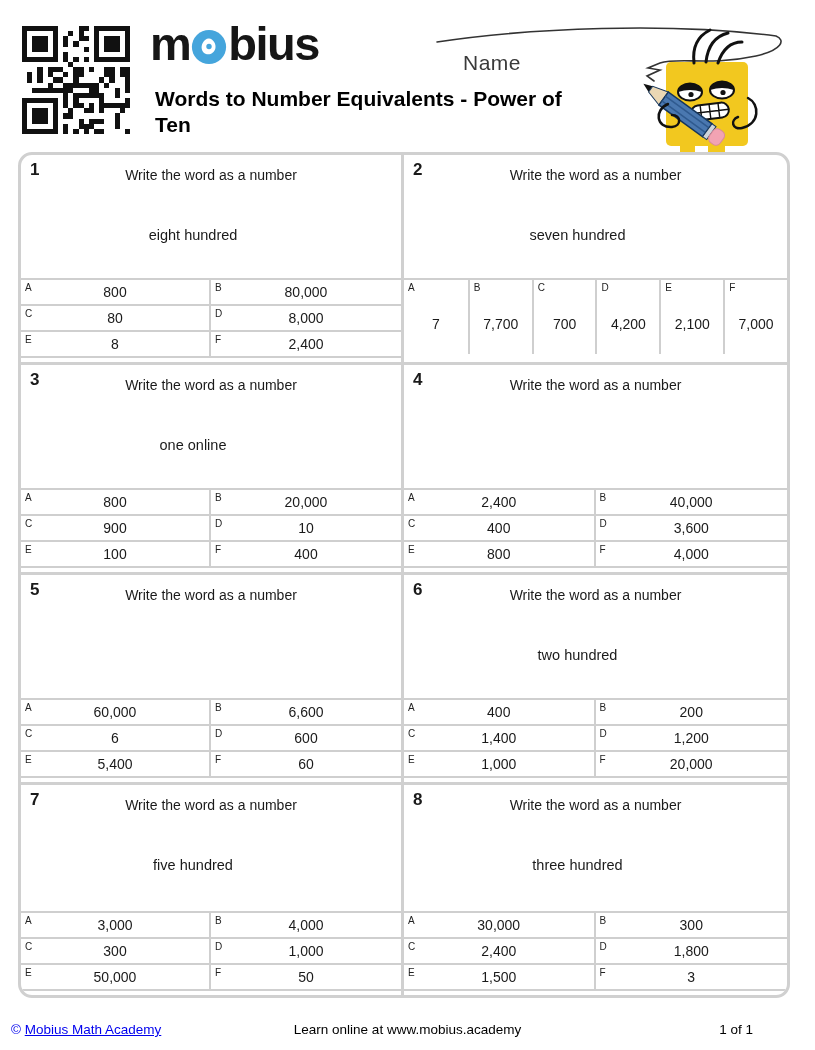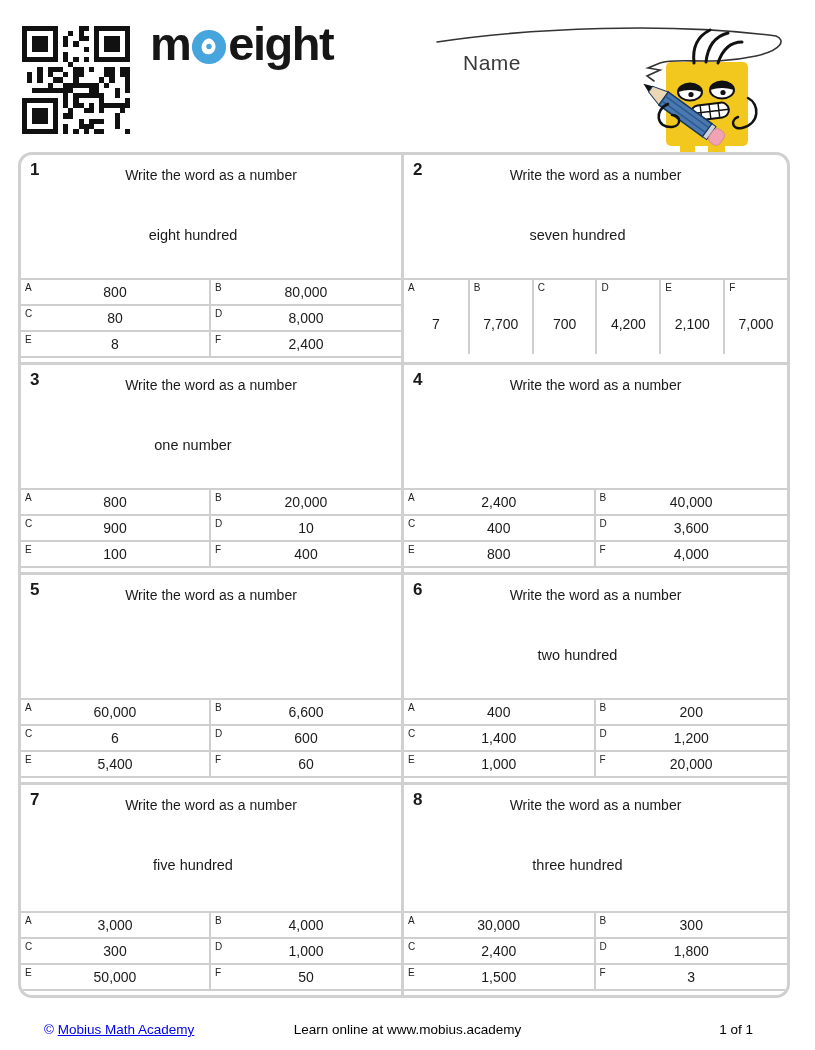--- a/index.html
+++ b/index.html
@@ -58,21 +58,21 @@
 
   .answers.cols6 { display:grid; grid-template-columns:repeat(6,1fr); bottom:8px; }
   .cols6 .choice { height:76px; border-top:2px solid var(--table-border-gray,#cfcfcf); border-left:2px solid var(--table-border-gray,#cfcfcf); position:relative; }
   .cols6 .choice:first-child { border-left:none; }
   .cols6 .value { display:block; text-align:center; margin-top:36px; font-size:14px; }
 
   .choice .letter { position:absolute; top:2px; left:4px; font-size:10px; color:#222; }
 
   
   .footer { position:absolute; left:0; right:0; top:1022px; height:22px; font-size:13.5px; }
-  .f-left  { position:absolute; left:44px; color:var(--link-blue,#0000EE); }
+  .f-left  { position:absolute; left:11px; color:var(--link-blue,#0000EE); }
   .f-left a { color:var(--link-blue,#0000EE); text-decoration:underline; cursor:pointer; }
   .f-center{ position:absolute; left:0; right:0; text-align:center; color:#000; }
   .f-right { position:absolute; right:62px; color:#000; }
 </style>
 </head>
 <body>
 
 <div class="page">
 
   <div class="qr">
@@ -291,23 +291,24 @@
       </svg>
   </div>
 
   <div class="logo">
     <span>m</span>
     <svg class="swirl" viewBox="-20 -20 40 40">
       <circle cx="0" cy="0" r="19" fill="var(--logo-blue,#45A5DC)"></circle>
       <path d="M 0 -9.5 C 4.5 -9 8.5 -3.5 7 2 C 5.5 7 0.5 9.5 -4 7.5 C -8 5.5 -9.5 0 -7 -4.5 C -5 -8 -2.5 -9.8 0 -9.5 Z" fill="#fff"></path>
       <circle cx="0" cy="-0.5" r="3" fill="var(--logo-blue,#45A5DC)"></circle>
     </svg>
-    <span>eight</span>
+    <span>bius</span>
   </div>
 
+  <h1 class="title">Words to Number Equivalents - Power of Ten</h1>
 
   <div class="name-label">Name</div>
 
   <svg class="header-art" viewBox="0 0 395 165">
     <path d="M 27 42 C 120 28 260 22 366 36 C 376 40 372 50 346 56 C 300 66 268 57 250 63 L 238 68 L 250 70 L 237 76 L 244 81" fill="none" stroke="#333" stroke-width="1.6" stroke-linecap="round"></path>
     <g>
       <rect x="270" y="140" width="15" height="22" rx="5" fill="var(--mascot-yellow,#F2C81F)"></rect>
       <rect x="298" y="140" width="17" height="24" rx="5" fill="var(--mascot-yellow,#F2C81F)"></rect>
       <rect x="256" y="62" width="82" height="84" rx="5" fill="var(--mascot-yellow,#F2C81F)"></rect>
       <g fill="none" stroke="#111" stroke-width="3" stroke-linecap="round">
@@ -403,21 +404,21 @@
           <div class="choice">
             <span class="letter">F</span>
             <span class="value">7,000</span>
           </div>
         </div>
     </section>
 
     <section class="problem">
       <div class="pnum">3</div>
       <div class="prompt">Write the word as a number</div>
-      <div class="word">one number</div>
+      <div class="word">one online</div>
       <div class="answers cols2">
           <div class="choice">
             <span class="letter">A</span>
             <span class="value">800</span>
           </div>
           <div class="choice">
             <span class="letter">B</span>
             <span class="value">20,000</span>
           </div>
           <div class="choice">

